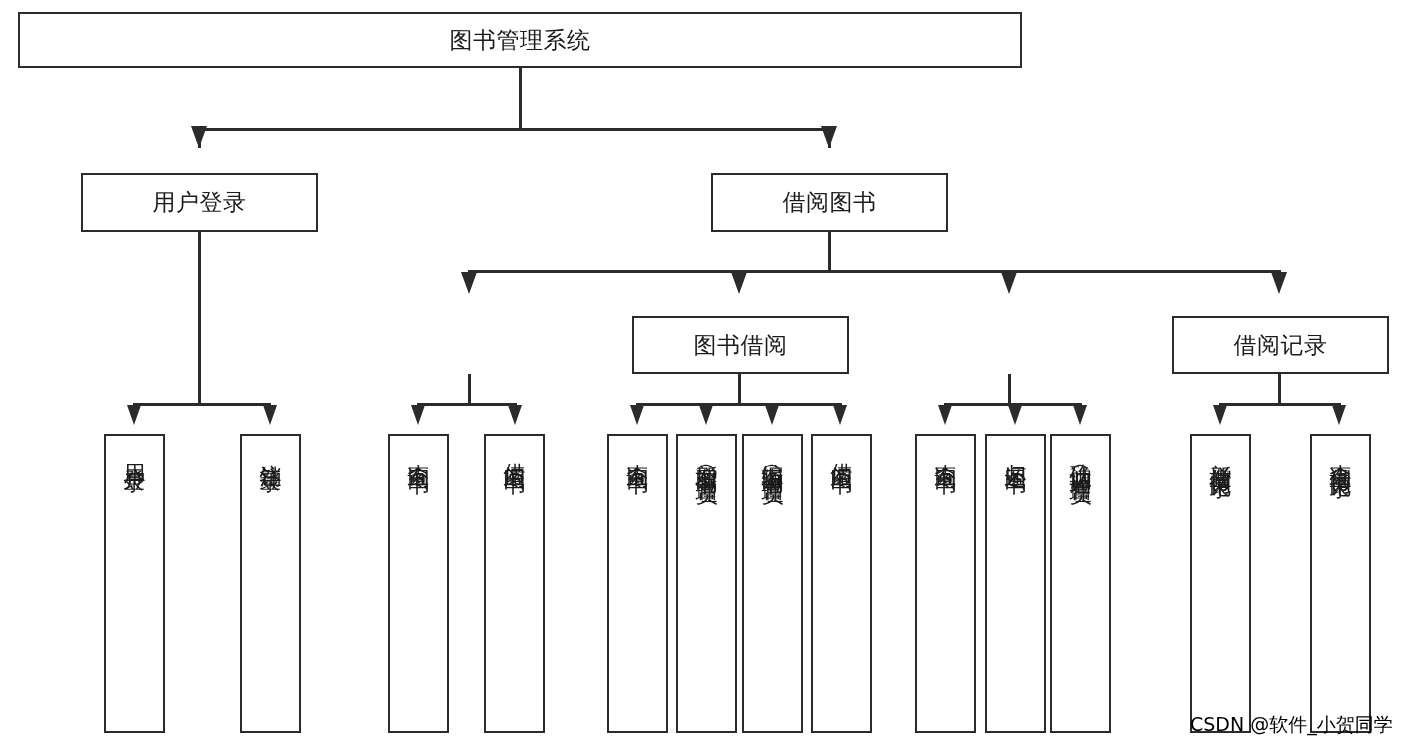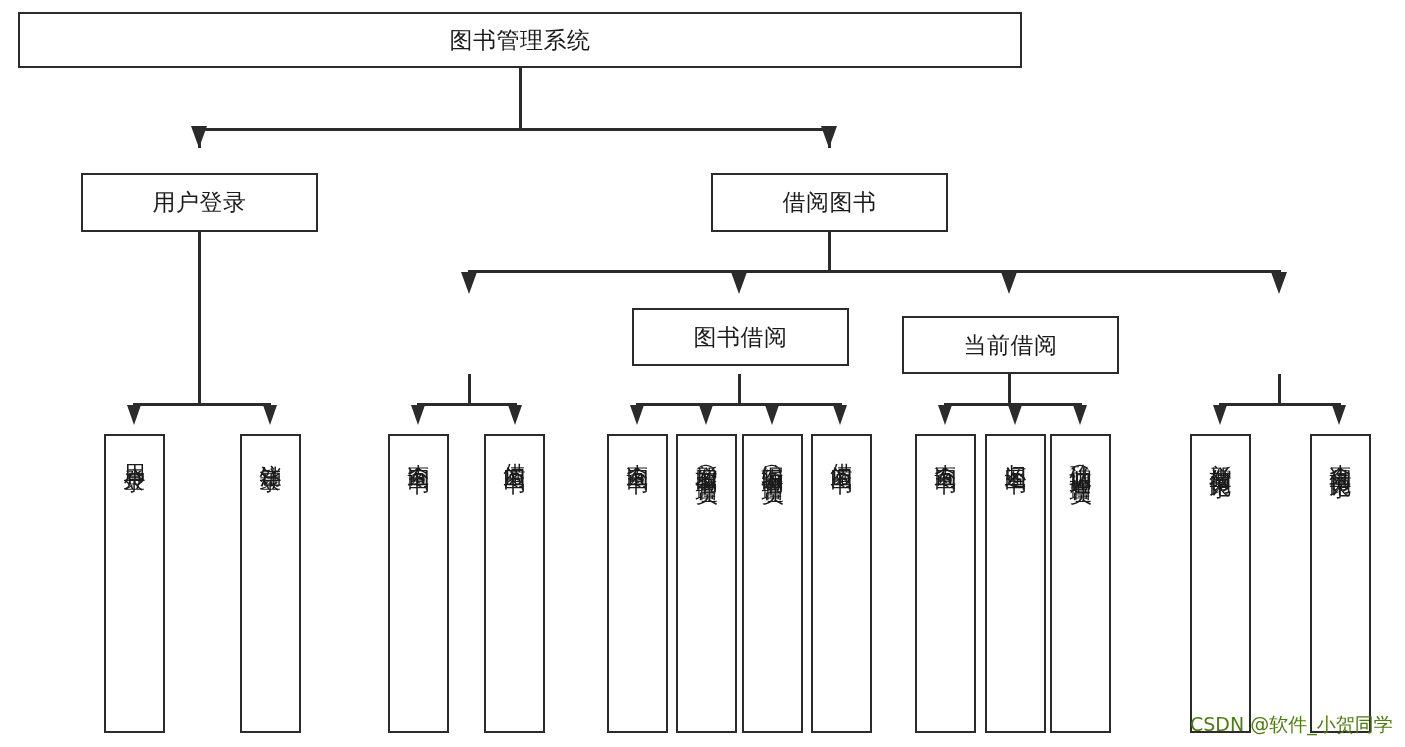--- a/index.html
+++ b/index.html
@@ -70,21 +70,21 @@
     border-top: 22px solid #2b2b2b;
   }
   .arrow.small {
     border-left-width: 7px;
     border-right-width: 7px;
     border-top-width: 20px;
   }
   
   #watermark {
     position: absolute;
-    color: #4d7c0f;
+    color: #000000;
     font-size: 19px;
     white-space: nowrap;
     pointer-events: none;
   }
 </style>
 </head>
 <body>
 
 <div id="canvas">
 
@@ -118,25 +118,25 @@
   <div class="edge h" style="left:468px; top:270px; width:812px; height:3px;"></div>
   <div class="edge v" style="left:468px; top:270px; width:3px; height:18px;"></div>
   <div class="arrow" style="left:461px; top:272px;"></div>
   <div class="edge v" style="left:738px; top:270px; width:3px; height:18px;"></div>
   <div class="arrow" style="left:731px; top:272px;"></div>
   <div class="edge v" style="left:1008px; top:270px; width:3px; height:18px;"></div>
   <div class="arrow" style="left:1001px; top:272px;"></div>
   <div class="edge v" style="left:1278px; top:270px; width:3px; height:18px;"></div>
   <div class="arrow" style="left:1271px; top:272px;"></div>
 
-  <div class="node horiz" style="left:632px; top:308px; width:217px; height:58px;">
+  <div class="node horiz" style="left:632px; top:316px; width:217px; height:58px;">
     <span class="label">图书借阅</span>
   </div>
-  <div class="node horiz" style="left:902px; top:316px; width:217px; height:58px;">
-    <span class="label">当前借阅</span>
+  <div class="node horiz" style="left:1172px; top:316px; width:217px; height:58px;">
+    <span class="label">借阅记录</span>
   </div>
 
   <div class="edge v" style="left:468px; top:374px; width:3px; height:32px;"></div>
   <div class="edge h" style="left:417px; top:403px; width:100px; height:3px;"></div>
   <div class="edge v" style="left:417px; top:403px; width:3px; height:12px;"></div>
   <div class="arrow small" style="left:411px; top:405px;"></div>
   <div class="edge v" style="left:514px; top:403px; width:3px; height:12px;"></div>
   <div class="arrow small" style="left:508px; top:405px;"></div>
 
   <div class="edge v" style="left:738px; top:374px; width:3px; height:32px;"></div>

